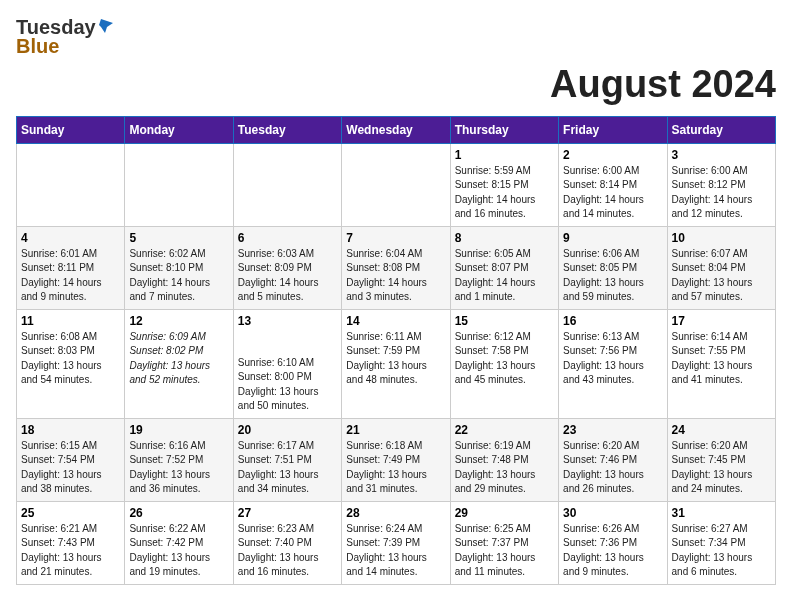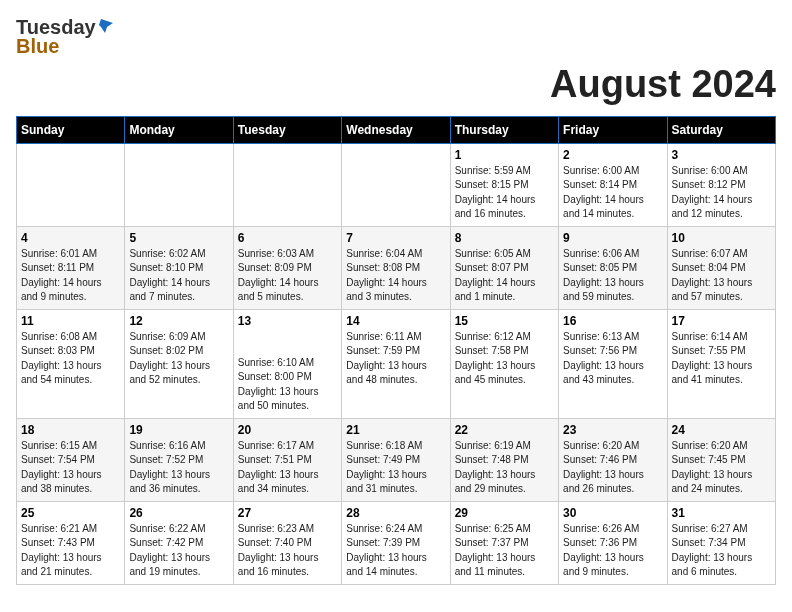--- a/index.html
+++ b/index.html
@@ -35,21 +35,21 @@
       font-size: 16px;
       color: #444;
       font-weight: normal;
     }
     table {
       width: 100%;
       border-collapse: collapse;
       font-size: 10.5px;
     }
     thead tr th {
-      background: #000000;
+      background: #4c1d95;
       color: #fff;
       padding: 6px 4px;
       text-align: left;
       font-size: 12px;
       font-weight: bold;
       border: 1px solid #1a6dbf;
     }
     tbody tr td {
       border: 1px solid #ccc;
       vertical-align: top;
@@ -179,21 +179,21 @@
       </tr>
       <tr>
         <td>
           <span class="day-num">11</span>
           <div class="day-info" style="white-space: pre-line;">Sunrise: 6:08 AM
 Sunset: 8:03 PM
 Daylight: 13 hours and 54 minutes.</div>
         </td>
         <td>
           <span class="day-num">12</span>
-          <div class="day-info" style="white-space: pre-line;">Sunrise: 6:09 AM
+          <div class="day-info" style="white-space: pre-line; font-style: italic;">Sunrise: 6:09 AM
 Sunset: 8:02 PM
 Daylight: 13 hours and 52 minutes.</div>
         </td>
         <td>
           <span class="day-num">13</span>
           <div class="day-info" style="white-space: pre-line; margin-top: 28px;">Sunrise: 6:10 AM
 Sunset: 8:00 PM
 Daylight: 13 hours and 50 minutes.</div>
         </td>
         <td>

